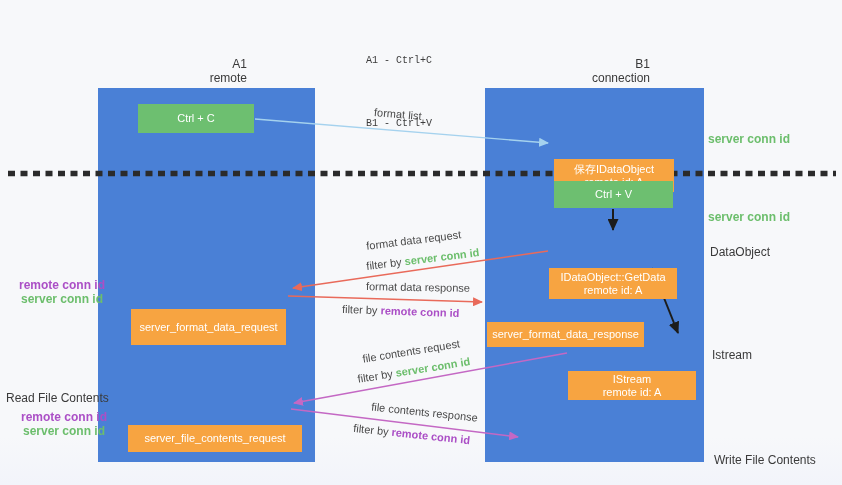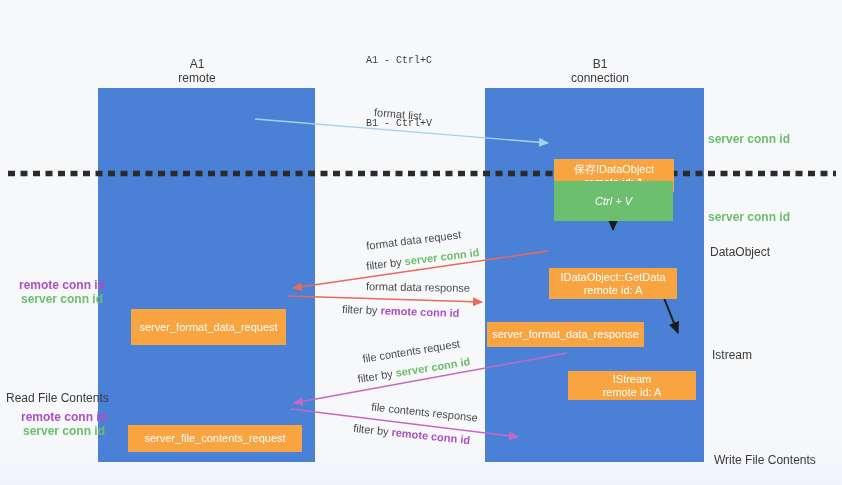--- a/index.html
+++ b/index.html
@@ -4,21 +4,21 @@
 <style>
   html,body{margin:0;padding:0;}
   .canvas{
     position:relative;width:842px;height:485px;overflow:hidden;
     background:linear-gradient(180deg,#f7f8fa 0%,#f7f8fa 90%,#f2f4fa 100%);
     font-family:"Liberation Sans",sans-serif;color:#3f3f3f;
   }
   .abs{position:absolute;}
   .title{font-size:10px;line-height:21px;color:#3c3c3c;white-space:pre;font-family:Liberation Mono, monospace;}
   .col{position:absolute;background:var(--column_blue);}
-  .col-header{position:absolute;text-align:center;font-size:12px;line-height:14px;color:#3a3a3a;}
+  .col-header{position:absolute;text-align:right;font-size:12px;line-height:14px;color:#3a3a3a;}
   .node{
     position:absolute;display:flex;flex-direction:column;align-items:center;justify-content:center;
     color:#fff;font-size:11px;line-height:13px;text-align:center;white-space:nowrap;
   }
   .node.green{background:var(--box_green);}
   .node.orange{background:var(--box_orange);margin-top:32px;}
   svg.layer{position:absolute;left:0;top:0;pointer-events:none;}
   .edge-label{
     position:absolute;font-size:11px;line-height:13px;color:#4a4a4a;white-space:nowrap;
   }
@@ -74,27 +74,30 @@
 
     <line x1="288" y1="296" x2="482" y2="302" stroke="var(--arrow_red)" stroke-width="1.5" marker-end="url(#ah-red)"></line>
 
     <line x1="652" y1="268" x2="678" y2="333" stroke="var(--arrow_black)" stroke-width="2" marker-end="url(#ah-black)"></line>
 
     <line x1="567" y1="353" x2="294" y2="403" stroke="var(--arrow_purple)" stroke-width="1.5" marker-end="url(#ah-purple)"></line>
 
     <line x1="291" y1="409" x2="518" y2="437" stroke="var(--arrow_purple)" stroke-width="1.5" marker-end="url(#ah-purple)"></line>
   </svg>
 
+  <div class="node green" style="left:138px;top:104px;width:116px;height:29px;">
+    <div>Ctrl + C</div>
+  </div>
 
   <div class="node orange" style="left:554px;top:127px;width:120px;height:33px;">
     <div>保存IDataObject</div>
     <div>remote id: A</div>
   </div>
 
-  <div class="node green" style="left:554px;top:181px;width:119px;height:40px;font-style:italic;">
+  <div class="node green" style="left:554px;top:181px;width:119px;height:27px;">
     <div>Ctrl + V</div>
   </div>
 
   <div class="node orange" style="left:549px;top:236px;width:128px;height:31px;">
     <div>IDataObject::GetData</div>
     <div>remote id: A</div>
   </div>
 
   <div class="node orange" style="left:131px;top:277px;width:155px;height:36px;">
     <div>server_format_data_request</div>

